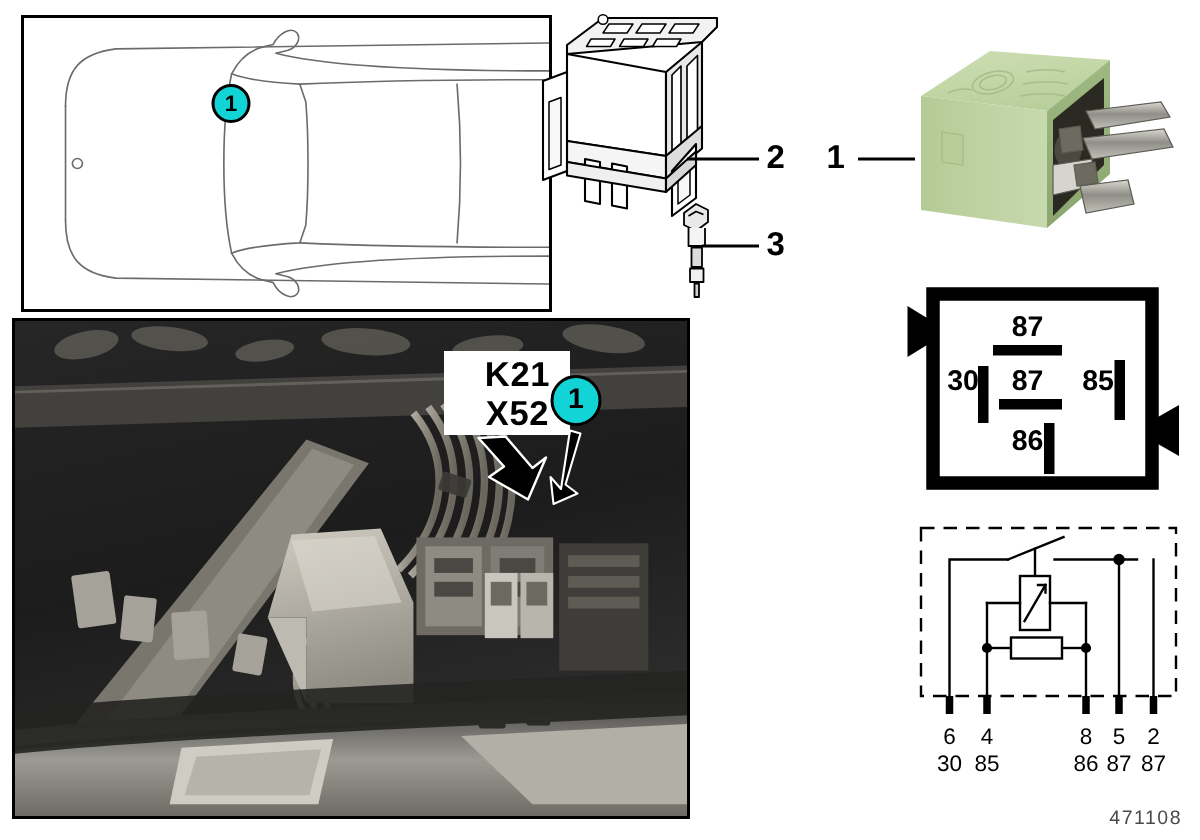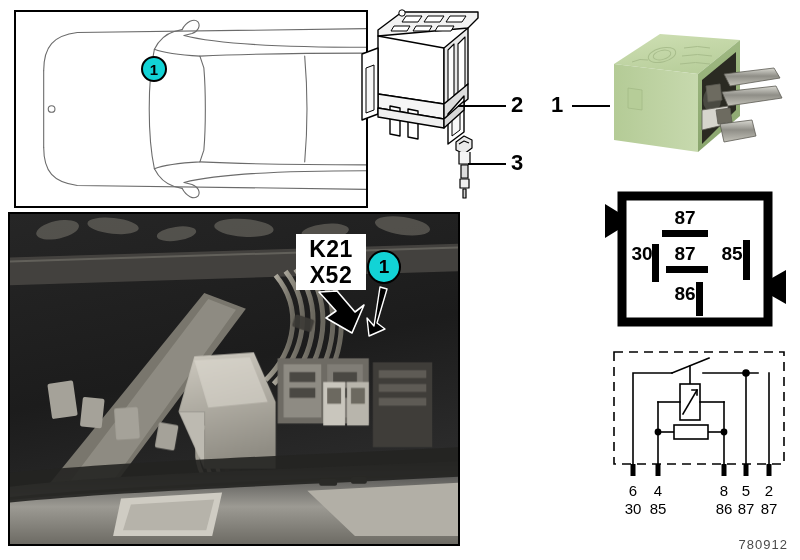--- a/index.html
+++ b/index.html
@@ -86,20 +86,21 @@
     background: #fff;
     display: flex;
     flex-direction: column;
     align-items: center;
     justify-content: center;
     font-weight: bold;
     font-size: 23px;
     line-height: 1.15;
     letter-spacing: 0.5px;
     z-index: 15;
+    padding-left: 14px;
   }
 
   
   #relay-panel { left: 598px; top: 24px; width: 196px; height: 150px; }
   #relay-svg { display:block; width:100%; height:100%; }
 
   
   #pinout-panel { left: 600px; top: 186px; width: 196px; height: 146px; }
   #pinout-svg { display:block; width:100%; height:100%; }
 
@@ -500,13 +501,13 @@
     <path d="M 337 291 L 355 312 L 364 305 L 352 333 L 326 318 L 336 311 L 319 292 Z" fill="#000" stroke="#ffffff" stroke-width="1.6" stroke-linejoin="round"></path>
   </g>
 
   <g>
     <path d="M 380 287 L 374 326 L 367 318 L 369 336 L 385 329 L 377 323 L 387 289 Z" fill="#000" stroke="#ffffff" stroke-width="1.4" stroke-linejoin="round"></path>
   </g>
 </svg>
 
 <div class="abs badge" id="badge-photo" style="--badge: #12d3d6;">1</div>
 
-<div class="abs" id="part-number">780912</div>
+<div class="abs" id="part-number">471108</div>
 
 </body></html>

